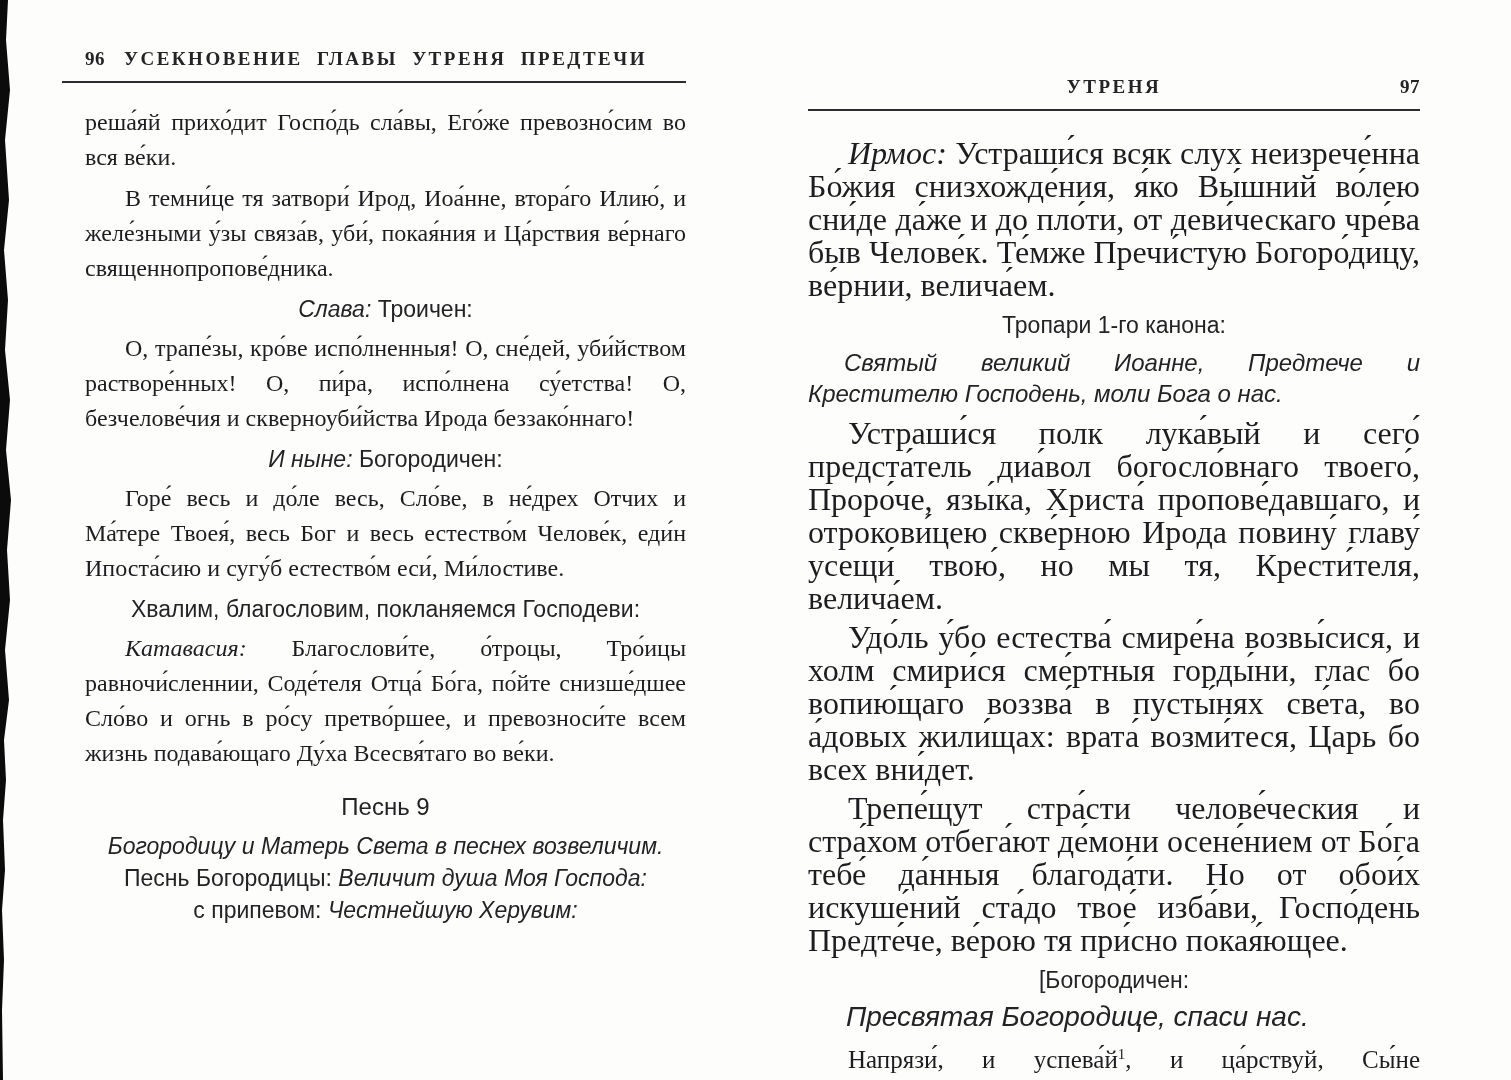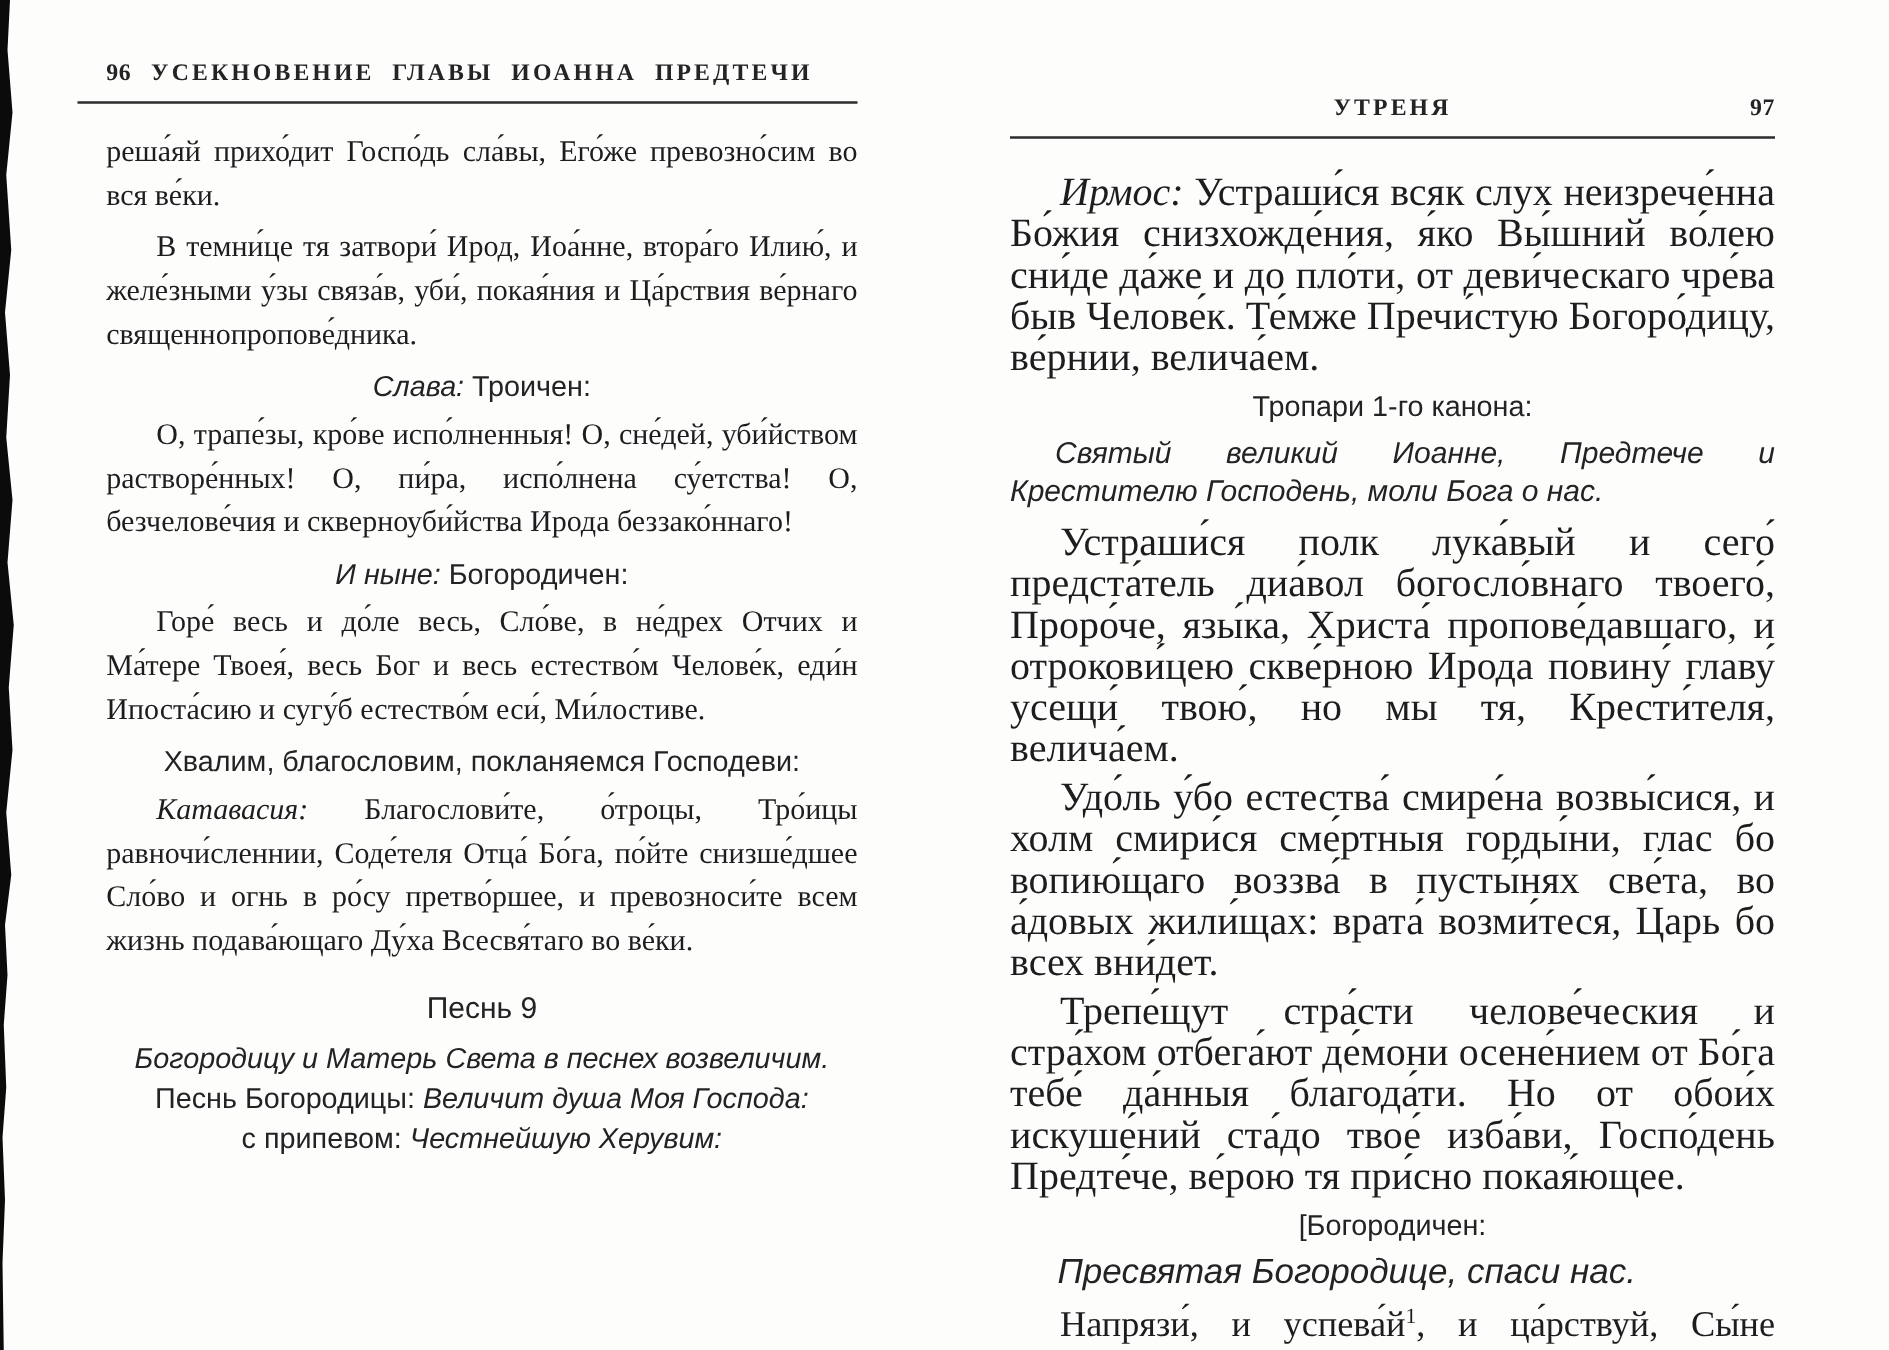--- a/index.html
+++ b/index.html
@@ -67,21 +67,21 @@
   }
   .refrain-line {
     font-family: "Liberation Sans", "DejaVu Sans", sans-serif;
     font-style: italic;
     font-size: 28px; line-height: 30px;
     margin: 2px 0 10px 38px; color: #232325;
   }
 
   p.verse {
     margin: 2px 0 0;
-    font-size: 29px; line-height: 36px;
+    font-size: 25px; line-height: 36px;
     text-align: justify; text-align-last: justify;
     text-indent: 40px;
   }
   sup.fn-ref { font-size: 60%; line-height: 0; vertical-align: super; }
 
   .footnote-rule { width: 205px; height: 0; border-top: 2px solid #2c2c2e; margin: 12px 0 7px; }
   .footnote { font-size: 24px; line-height: 28px; color: #000000; }
   .footnote sup { font-size: 60%; line-height: 0; vertical-align: super; margin-right: 6px; }
 </style>
 </head>
@@ -89,21 +89,21 @@
 
 <div class="scan-edge">
   <svg width="16" height="1080" viewBox="0 0 16 1080" preserveAspectRatio="none">
     <path fill="#0b0b0b" d="M0,0 L8,0 L6,40 L10,90 L5,140 L9,200 L4,250 L8,300 L5,350 L10,400 L6,450 L11,500 L7,550 L10,600 L5,650 L9,700 L4,740 L6,780 L3,820 L5,870 L2,910 L4,960 L2,1010 L3,1080 L0,1080 Z"></path>
   </svg>
 </div>
 
 <section class="page page--left">
   <header class="running-head">
     <span class="pagenum">96</span>
-    <span>УСЕКНОВЕНИЕ ГЛАВЫ ИОАННА ПРЕДТЕЧИ</span>
+    <span>УСЕКНОВЕНИЕ ГЛАВЫ УТРЕНЯ ПРЕДТЕЧИ</span>
   </header>
   <div class="head-rule"></div>
 
   <p class="body no-indent"><span>реша́яй прихо́дит Госпо́дь сла́вы, Его́же превозно́сим во вся ве́ки.</span></p>
 
   <p class="body"><span>В темни́це тя затвори́ Ирод, Иоа́нне, втора́го Илию́, и желе́зными у́зы связа́в, уби́, покая́ния и Ца́рствия ве́рнаго священнопропове́дника.</span></p>
 
   <div class="rubric"><em>Слава:</em><span> Троичен:</span></div>
 
   <p class="body"><span>О, трапе́зы, кро́ве испо́лненныя! О, сне́дей, уби́йством растворе́нных! О, пи́ра, испо́лнена су́етства! О, безчелове́чия и скверноуби́йства Ирода беззако́ннаго!</span></p>

